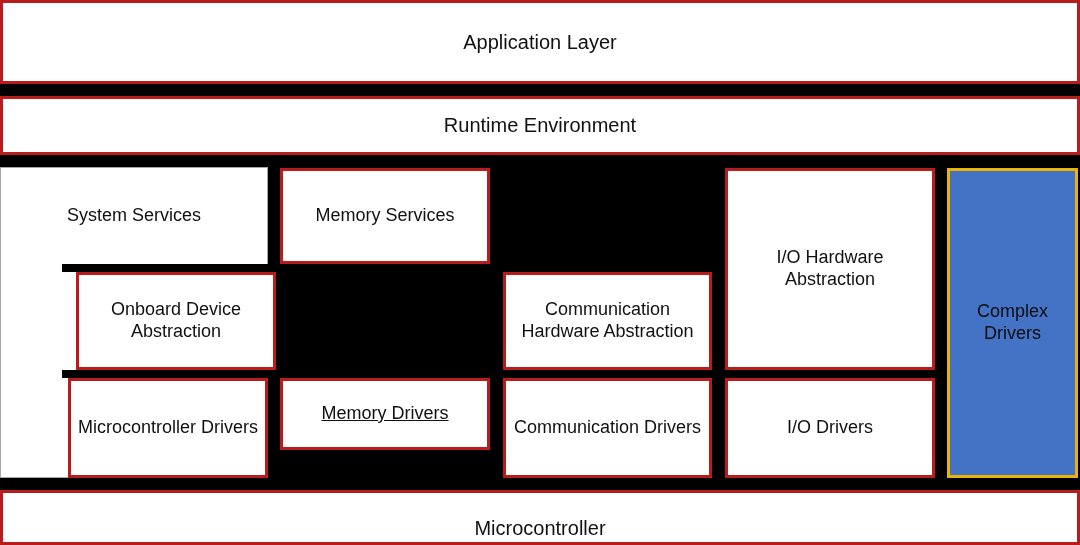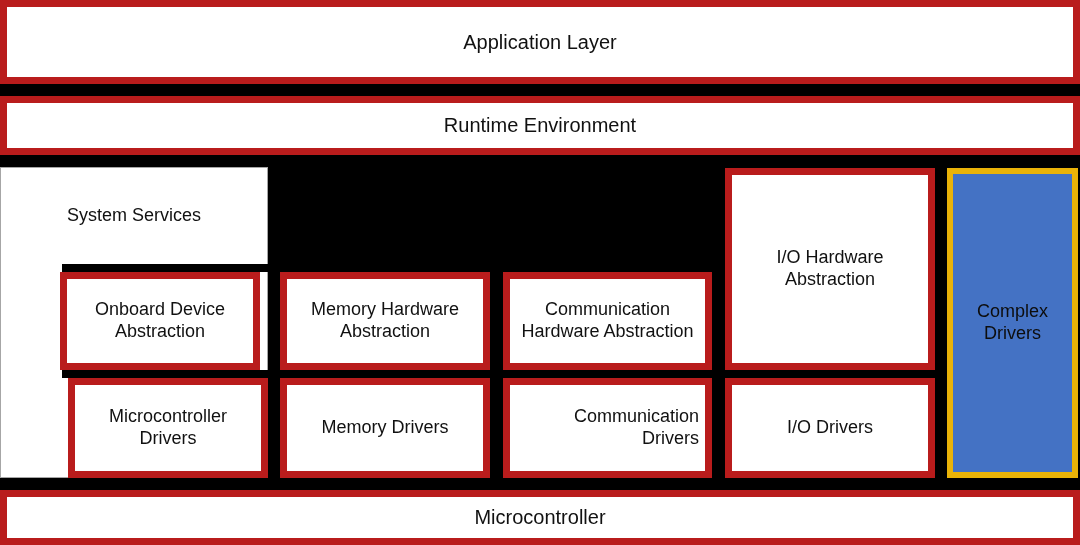--- a/index.html
+++ b/index.html
@@ -18,34 +18,34 @@
     width: 1080px;
     height: 545px;
     background: #000000;
     overflow: hidden;
   }
 
   
   .cell {
     position: absolute;
     background: #ffffff;
-    border: 7px solid #b91c1c;
+    border: 3px solid #b91c1c;
     box-sizing: border-box;
     display: flex;
     align-items: center;
     justify-content: center;
     text-align: center;
     color: #111111;
     line-height: 1.22;
     padding: 2px 6px;
   }
 
   .cell.blue {
     background: #4472C4;
-    border: 6px solid #eab308;
+    border: 3px solid #eab308;
     color: #0d0d0d;
   }
 
   
   .band {
     font-size: 20px;
   }
 
   
   .module {
@@ -93,36 +93,36 @@
   </div>
 
   <div class="divider" style="left:0px; top:155px; width:1080px; height:12px;"></div>
 
   <div class="lshape" style="left:0px; top:167px; width:268px; height:311px;"></div>
 
   <div class="lshape-label" style="left:0px; top:167px; width:268px; height:97px;text-align:center;">System Services</div>
 
   <div class="divider" style="left:62px; top:264px; width:206px; height:8px;"></div>
 
-  <div class="cell module" style="left:60px; top:272px; width:200px; height:98px;">
+  <div class="cell module" style="left:76px; top:272px; width:200px; height:98px;">
     <span>Onboard Device Abstraction</span>
   </div>
 
   <div class="divider" style="left:62px; top:370px; width:206px; height:8px;"></div>
 
   <div class="cell module" style="left:68px; top:378px; width:200px; height:100px;">
     <span>Microcontroller Drivers</span>
   </div>
 
-
-  <div class="cell module" style="left:280px; top:272px; width:210px; height:98px;">
-    <span>Memory Hardware Abstraction</span>
+  <div class="cell module" style="left:280px; top:168px; width:210px; height:96px;">
+    <span>Memory Services</span>
   </div>
 
-  <div class="cell module" style="left:280px; top:378px; width:210px; height:100px;">
+
+  <div class="cell module" style="left:280px; top:378px; width:210px; height:72px;text-decoration:underline;">
     <span>Memory Drivers</span>
   </div>
 
 
   <div class="cell module" style="left:503px; top:272px; width:209px; height:98px;">
     <span>Communication Hardware Abstraction</span>
   </div>
 
   <div class="cell module" style="left:503px; top:378px; width:209px; height:100px;text-align:right;">
     <span>Communication Drivers</span>
@@ -135,17 +135,17 @@
   <div class="cell module" style="left:725px; top:378px; width:210px; height:100px;">
     <span>I/O Drivers</span>
   </div>
 
   <div class="cell module blue" style="left:947px; top:168px; width:131px; height:310px;">
     <span>Complex Drivers</span>
   </div>
 
   <div class="divider" style="left:0px; top:478px; width:1080px; height:12px;"></div>
 
-  <div class="cell band" style="left:0px; top:490px; width:1080px; height:55px;">
+  <div class="cell band" style="left:0px; top:490px; width:1080px; height:55px;align-items:flex-end;">
     <span>Microcontroller</span>
   </div>
 
 </div>
 
 </body></html>

